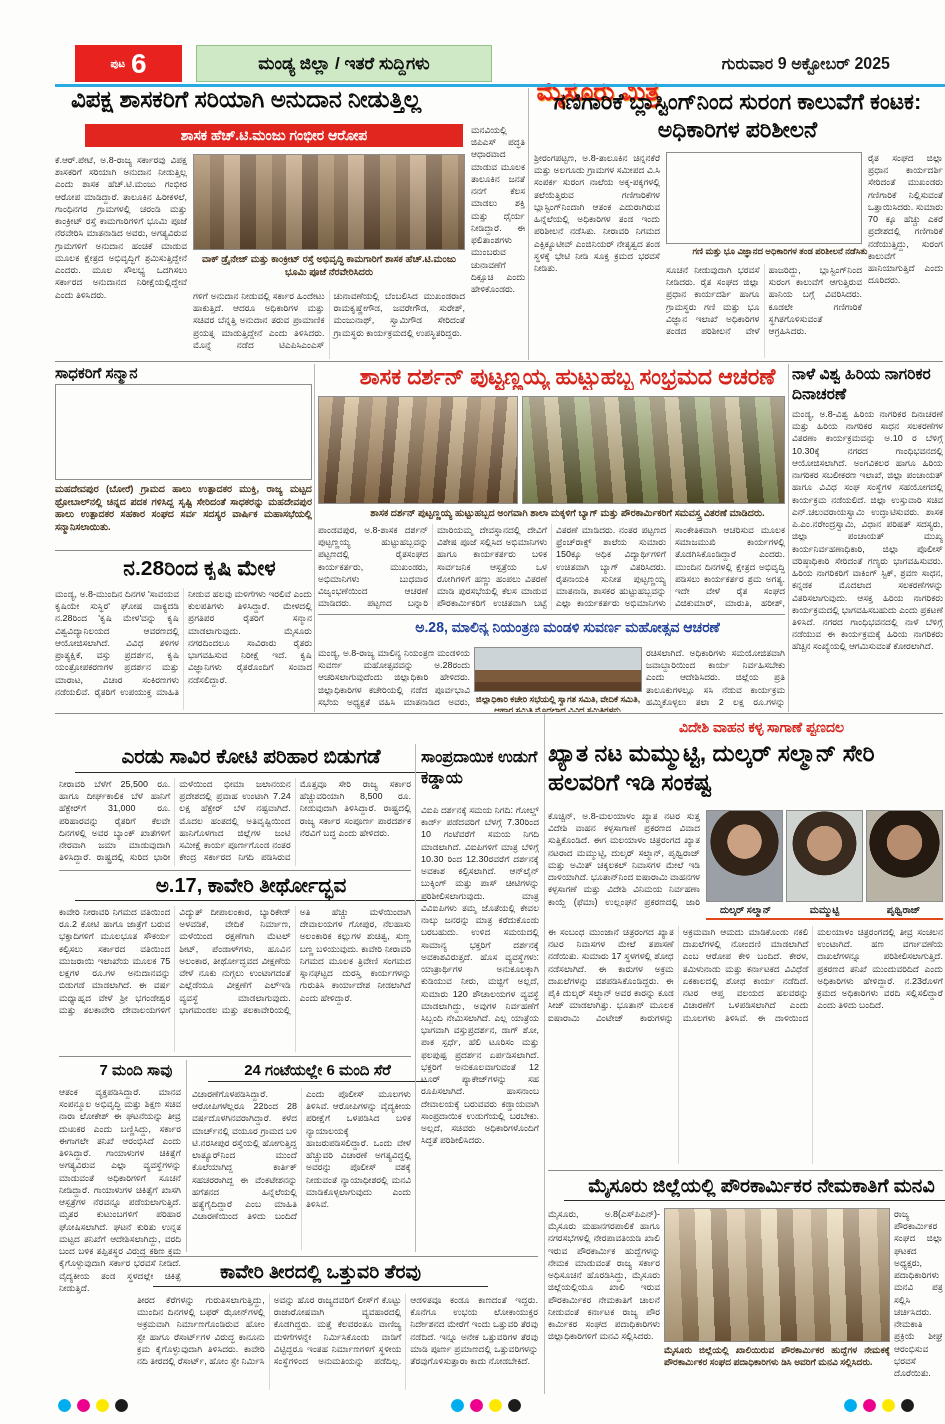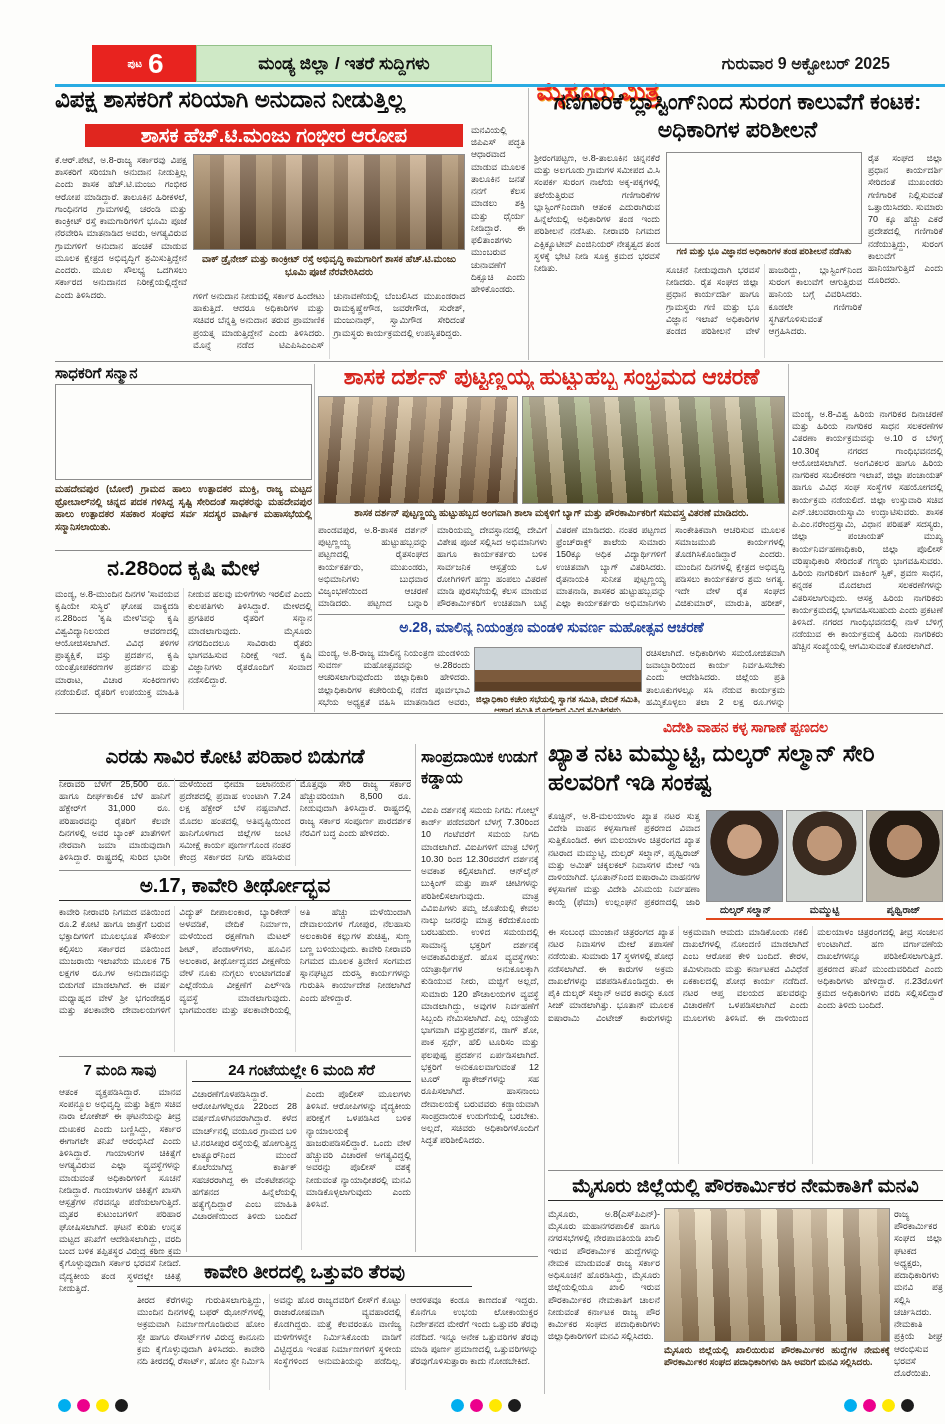--- a/index.html
+++ b/index.html
@@ -5,27 +5,27 @@
   html,body{margin:0;padding:0;background:#dddddd;}
   .page{position:relative;width:945px;height:1424px;background:#fdfdfb;margin:0 auto;
         font-family:"Liberation Sans","DejaVu Sans",sans-serif;overflow:hidden;color:#111;}
   .abs{position:absolute;box-sizing:border-box;}
   
   .bt{font-size:9px;line-height:1.36;text-align:justify;color:#1c1c1c;overflow:hidden;}
   .cols2{column-count:2;column-gap:9px;column-rule:1px solid #d8d8d8;}
   .cols3{column-count:3;column-gap:9px;column-rule:1px solid #d8d8d8;}
   .cols4{column-count:4;column-gap:9px;column-rule:1px solid #d8d8d8;}
   .hd{font-weight:800;color:#0d0d0d;}
-  .nw{white-space:nowrap;overflow:hidden;}
+  .nw{white-space:nowrap;overflow:hidden;margin-left:16px;}
   .ctr{text-align:center;}
   .cap{font-weight:bold;font-size:9.5px;line-height:1.32;color:#46331a;text-align:justify;overflow:hidden;}
   .capc{text-align:center;}
   .red{color:#d6251d;}
   .blue{color:#21409a;}
-  .subbar{background:#e0261f;color:#fff;font-weight:bold;font-size:20px;line-height:23px;text-align:center;overflow:hidden;}
+  .subbar{background:#e0261f;color:#fff;font-weight:bold;font-size:14px;line-height:23px;text-align:center;overflow:hidden;}
   .bluebar{background:#35aede;color:#fff;font-weight:bold;font-size:14px;line-height:23px;text-align:center;overflow:hidden;}
   .uln{border-bottom:1.5px solid #2b2b2b;}
   .hr{height:1px;background:#8a8a8a;}
   .vr{width:1px;background:#b9b9b9;}
   
   .ph{border:1px solid #8d8d8d;overflow:hidden;}
   .ph-crowd{background:linear-gradient(180deg,rgba(255,255,255,.25),rgba(0,0,0,.28)),
             repeating-linear-gradient(90deg,#a98a63 0 16px,#8a6b4a 16px 30px,#c3a480 30px 46px,#74573c 46px 62px);}
   .ph-crowd2{background:linear-gradient(180deg,rgba(250,245,230,.4),rgba(40,25,10,.35)),
             repeating-linear-gradient(95deg,#b08f68 0 14px,#6e5138 14px 26px,#cdb28c 26px 40px,#84674a 40px 54px);}
@@ -54,21 +54,21 @@
   .d-c{background:#00aeef}.d-m{background:#ec008c}.d-y{background:#ffe800}.d-k{background:#1c1c1c}
   .names{display:flex;border-bottom:2px solid #e0481c;}
   .names span{flex:1;text-align:center;font-weight:bold;font-size:9.5px;color:#222;white-space:nowrap;overflow:hidden;}
   .figrow{display:flex;gap:3px;}
 </style>
 </head>
 <body>
 
 <div class="page">
 
-  <div class="abs pgbox" style="left:92px;top:45px;width:107px;height:37px">
+  <div class="abs pgbox" style="left:75px;top:45px;width:107px;height:37px">
     <span class="lbl">ಪುಟ</span>
     <span class="num">6</span>
   </div>
   <div class="abs greenbar" style="left:196px;top:45px;width:296px;height:37px">
     <span>ಮಂಡ್ಯ ಜಿಲ್ಲಾ / ಇತರೆ ಸುದ್ದಿಗಳು</span>
   </div>
   <div class="abs masthead" style="left:498px;top:50px;width:200px">ಮೈಸೂರು ಮಿತ್ರ</div>
   <div class="abs dateline" style="left:690px;top:55px;width:200px">ಗುರುವಾರ 9 ಅಕ್ಟೋಬರ್ 2025</div>
   <div class="abs" style="left:55px;top:84px;width:890px;height:3px;background:#29abe2"></div>
 
@@ -115,29 +115,30 @@
     <div class="abs hd ctr nw blue" style="left:0;top:255px;width:467px;font-size:14px">ಅ.28, ಮಾಲಿನ್ಯ ನಿಯಂತ್ರಣ ಮಂಡಳಿ ಸುವರ್ಣ ಮಹೋತ್ಸವ ಆಚರಣೆ</div>
     <div class="abs bt" style="left:0;top:283px;width:152px;height:64px">ಮಂಡ್ಯ, ಅ.8-ರಾಜ್ಯ ಮಾಲಿನ್ಯ ನಿಯಂತ್ರಣ ಮಂಡಳಿಯ ಸುವರ್ಣ ಮಹೋತ್ಸವವನ್ನು ಅ.28ರಂದು ಆಚರಿಸಲಾಗುವುದೆಂದು ಜಿಲ್ಲಾಧಿಕಾರಿ ಹೇಳಿದರು. ಜಿಲ್ಲಾಧಿಕಾರಿಗಳ ಕಚೇರಿಯಲ್ಲಿ ನಡೆದ ಪೂರ್ವಭಾವಿ ಸಭೆಯ ಅಧ್ಯಕ್ಷತೆ ವಹಿಸಿ ಮಾತನಾಡಿದ ಅವರು, ಕಾರ್ಯಕ್ರಮವನ್ನು ವಿಶ್ವವಿದ್ಯಾನಿಲಯದ ಆವರಣದಲ್ಲಿ ಆಯೋಜಿಸಲಾಗುವುದು. ಉತ್ತಮವಾಗಿ ಮೂಡಿಬರ</div>
     <div class="abs ph ph-meeting" style="left:156px;top:283px;width:168px;height:45px"></div>
     <div class="abs cap capc" style="left:156px;top:330px;width:168px;height:18px;font-size:8.5px">ಜಿಲ್ಲಾಧಿಕಾರಿ ಕಚೇರಿ ಸಭೆಯಲ್ಲಿ ಸ್ವಾಗತ ಸಮಿತಿ, ವೇದಿಕೆ ಸಮಿತಿ, ಆಹಾರ ಸಮಿತಿ ಮೊದಲಾದ ವಿವಿಧ ಸಮಿತಿಗಳನ್ನು ರಚಿಸಲಾಯಿತು.</div>
     <div class="abs bt" style="left:328px;top:283px;width:139px;height:64px">ರಚಿಸಲಾಗಿದೆ. ಅಧಿಕಾರಿಗಳು ಸಮಯೋಜಿತವಾಗಿ ಜವಾಬ್ದಾರಿಯಿಂದ ಕಾರ್ಯ ನಿರ್ವಹಿಸಬೇಕು ಎಂದು ಆದೇಶಿಸಿದರು. ಜಿಲ್ಲೆಯ ಪ್ರತಿ ತಾಲೂಕುಗಳಲ್ಲೂ ಸಸಿ ನೆಡುವ ಕಾರ್ಯಕ್ರಮ ಹಮ್ಮಿಕೊಳ್ಳಲು ತಲಾ 2 ಲಕ್ಷ ರೂ.ಗಳನ್ನು ನೀಡಲಾಗುವುದು. ಇದರಲ್ಲಿ ವಿವಿಧ ಸ್ಪರ್ಧೆಗಳನ್ನು ನಡೆಸಲಾಗು­ವುದು.</div>
   </section>
 
   <div class="abs vr" style="left:788px;top:364px;height:348px"></div>
 
   <section class="abs" style="left:792px;top:364px;width:151px;height:348px">
+    <div class="abs hd" style="left:0;top:0;width:151px;height:40px;font-size:15.5px;line-height:1.3;overflow:hidden">ನಾಳೆ ವಿಶ್ವ ಹಿರಿಯ ನಾಗರಿಕರ ದಿನಾಚರಣೆ</div>
     <div class="abs bt" style="left:0;top:44px;width:151px;height:302px">ಮಂಡ್ಯ, ಅ.8-ವಿಶ್ವ ಹಿರಿಯ ನಾಗರಿಕರ ದಿನಾಚರಣೆ ಮತ್ತು ಹಿರಿಯ ನಾಗರಿಕರ ಸಾಧನ ಸಲಕರಣೆಗಳ ವಿತರಣಾ ಕಾರ್ಯಕ್ರಮವನ್ನು ಅ.10 ರ ಬೆಳಿಗ್ಗೆ 10.30ಕ್ಕೆ ನಗರದ ಗಾಂಧಿಭವನದಲ್ಲಿ ಆಯೋಜಿಸಲಾಗಿದೆ. ಅಂಗವಿಕಲರ ಹಾಗೂ ಹಿರಿಯ ನಾಗರಿಕರ ಸಬಲೀಕರಣ ಇಲಾಖೆ, ಜಿಲ್ಲಾ ಪಂಚಾಯತ್ ಹಾಗೂ ವಿವಿಧ ಸಂಘ ಸಂಸ್ಥೆಗಳ ಸಹಯೋಗದಲ್ಲಿ ಕಾರ್ಯಕ್ರಮ ನಡೆಯಲಿದೆ. ಜಿಲ್ಲಾ ಉಸ್ತುವಾರಿ ಸಚಿವ ಎನ್.ಚಲುವರಾಯಸ್ವಾಮಿ ಉದ್ಘಾಟಿಸುವರು. ಶಾಸಕ ಪಿ.ಎಂ.ನರೇಂದ್ರಸ್ವಾಮಿ, ವಿಧಾನ ಪರಿಷತ್ ಸದಸ್ಯರು, ಜಿಲ್ಲಾ ಪಂಚಾಯತ್ ಮುಖ್ಯ ಕಾರ್ಯನಿರ್ವಹಣಾಧಿಕಾರಿ, ಜಿಲ್ಲಾ ಪೊಲೀಸ್ ವರಿಷ್ಠಾಧಿಕಾರಿ ಸೇರಿದಂತೆ ಗಣ್ಯರು ಭಾಗವಹಿಸುವರು. ಹಿರಿಯ ನಾಗರಿಕರಿಗೆ ವಾಕಿಂಗ್ ಸ್ಟಿಕ್, ಶ್ರವಣ ಸಾಧನ, ಕನ್ನಡಕ ಮೊದಲಾದ ಸಲಕರಣೆಗಳನ್ನು ವಿತರಿಸಲಾಗುವುದು. ಆಸಕ್ತ ಹಿರಿಯ ನಾಗರಿಕರು ಕಾರ್ಯಕ್ರಮದಲ್ಲಿ ಭಾಗವಹಿಸಬಹುದು ಎಂದು ಪ್ರಕಟಣೆ ತಿಳಿಸಿದೆ. ನಗರದ ಗಾಂಧಿಭವನದಲ್ಲಿ ನಾಳೆ ಬೆಳಿಗ್ಗೆ ನಡೆಯುವ ಈ ಕಾರ್ಯಕ್ರಮಕ್ಕೆ ಹಿರಿಯ ನಾಗರಿಕರು ಹೆಚ್ಚಿನ ಸಂಖ್ಯೆಯಲ್ಲಿ ಆಗಮಿಸುವಂತೆ ಕೋರಲಾಗಿದೆ.</div>
   </section>
 
   <div class="abs hr" style="left:55px;top:713px;width:888px"></div>
   <div class="abs vr" style="left:544px;top:714px;height:680px"></div>
 
   <section class="abs" style="left:55px;top:714px;width:487px;height:684px">
 
-    <div class="abs hd ctr nw uln" style="left:4px;top:31px;width:352px;font-size:20px;padding-bottom:12px">ಎರಡು ಸಾವಿರ ಕೋಟಿ ಪರಿಹಾರ ಬಿಡುಗಡೆ</div>
+    <div class="abs hd ctr nw uln" style="left:4px;top:31px;width:352px;font-size:20px;padding-bottom:4px">ಎರಡು ಸಾವಿರ ಕೋಟಿ ಪರಿಹಾರ ಬಿಡುಗಡೆ</div>
     <div class="abs bt cols3" style="left:4px;top:64px;width:352px;height:88px">ನೀರಾವರಿ ಬೆಳೆಗೆ 25,500 ರೂ. ಹಾಗೂ ದೀರ್ಘಕಾಲಿಕ ಬೆಳೆ ಹಾನಿಗೆ ಹೆಕ್ಟೇರ್‌ಗೆ 31,000 ರೂ. ಪರಿಹಾರವನ್ನು ರೈತರಿಗೆ ಕೆಲವೇ ದಿನಗಳಲ್ಲಿ ಅವರ ಬ್ಯಾಂಕ್ ಖಾತೆಗಳಿಗೆ ನೇರವಾಗಿ ಜಮಾ ಮಾಡುವುದಾಗಿ ತಿಳಿಸಿದ್ದಾರೆ. ರಾಷ್ಟ್ರದಲ್ಲಿ ಸುರಿದ ಭಾರೀ ಮಳೆಯಿಂದ ಭೀಮಾ ಜಲಾನಯನ ಪ್ರದೇಶದಲ್ಲಿ ಪ್ರವಾಹ ಉಂಟಾಗಿ 7.24 ಲಕ್ಷ ಹೆಕ್ಟೇರ್ ಬೆಳೆ ನಷ್ಟವಾಗಿದೆ. ಮೊದಲ ಹಂತದಲ್ಲಿ ಅತಿವೃಷ್ಟಿಯಿಂದ ಹಾನಿಗೊಳಗಾದ ಜಿಲ್ಲೆಗಳ ಜಂಟಿ ಸಮೀಕ್ಷೆ ಕಾರ್ಯ ಪೂರ್ಣಗೊಂಡ ನಂತರ ಕೇಂದ್ರ ಸರ್ಕಾರದ ನಿಗದಿ ಪಡಿಸಿರುವ ಮೊತ್ತವೂ ಸೇರಿ ರಾಜ್ಯ ಸರ್ಕಾರ ಹೆಚ್ಚುವರಿಯಾಗಿ 8,500 ರೂ. ನೀಡುವುದಾಗಿ ತಿಳಿಸಿದ್ದಾರೆ. ರಾಷ್ಟ್ರದಲ್ಲಿ ರಾಜ್ಯ ಸರ್ಕಾರ ಸಂಪೂರ್ಣ ಪಾರದರ್ಶಕ ನೆರವಿಗೆ ಬದ್ಧ ಎಂದು ಹೇಳಿದರು.</div>
 
     <div class="abs hr" style="left:4px;top:156px;width:352px"></div>
     <div class="abs hd ctr nw uln" style="left:4px;top:160px;width:352px;font-size:20px;padding-bottom:3px">ಅ.17, ಕಾವೇರಿ ತೀರ್ಥೋದ್ಭವ</div>
     <div class="abs bt cols3" style="left:4px;top:192px;width:352px;height:146px">ಕಾವೇರಿ ನೀರಾವರಿ ನಿಗಮದ ವತಿಯಿಂದ ರೂ.2 ಕೋಟಿ ಹಾಗೂ ಜಾತ್ರೆಗೆ ಬರುವ ಭಕ್ತಾದಿಗಳಿಗೆ ಮೂಲಭೂತ ಸೌಕರ್ಯ ಕಲ್ಪಿಸಲು ಸರ್ಕಾರದ ವತಿಯಿಂದ ಮುಜರಾಯಿ ಇಲಾಖೆಯ ಮೂಲಕ 75 ಲಕ್ಷಗಳ ರೂ.ಗಳ ಅನುದಾನವನ್ನು ಬಿಡುಗಡೆ ಮಾಡಲಾಗಿದೆ. ಈ ವರ್ಷ ಮಧ್ಯಾಹ್ನದ ವೇಳೆ ಶ್ರೀ ಭಗಂಡೇಶ್ವರ ಮತ್ತು ತಲಕಾವೇರಿ ದೇವಾಲಯಗಳಿಗೆ ವಿದ್ಯುತ್ ದೀಪಾಲಂಕಾರ, ಬ್ಯಾರಿಕೇಡ್ ಅಳವಡಿಕೆ, ವೇದಿಕೆ ನಿರ್ಮಾಣ, ಮಳೆಯಿಂದ ರಕ್ಷಣೆಗಾಗಿ ಮೆಟಲ್ ಶೀಟ್, ಪೆಂಡಾಳ್‌ಗಳು, ಹೂವಿನ ಅಲಂಕಾರ, ತೀರ್ಥೋದ್ಭವದ ವೀಕ್ಷಣೆಯ ವೇಳೆ ನೂಕು ನುಗ್ಗಲು ಉಂಟಾಗದಂತೆ ಎಲ್ಲೆಡೆಯೂ ವೀಕ್ಷಣೆಗೆ ಎಲ್‌ಇಡಿ ವ್ಯವಸ್ಥೆ ಮಾಡಲಾಗುವುದು. ಭಾಗಮಂಡಲ ಮತ್ತು ತಲಕಾವೇರಿಯಲ್ಲಿ ಅತಿ ಹೆಚ್ಚು ಮಳೆಯಿಂದಾಗಿ ದೇವಾಲಯಗಳ ಗೋಪುರ, ನೆಲಹಾಸು ಅಲಂಕಾರಿಕ ಕಲ್ಲುಗಳ ಶುಚಿತ್ವ, ಸುಣ್ಣ ಬಣ್ಣ ಬಳಿಯುವುದು. ಕಾವೇರಿ ನೀರಾವರಿ ನಿಗಮದ ಮೂಲಕ ತ್ರಿವೇಣಿ ಸಂಗಮದ ಸ್ನಾನಘಟ್ಟದ ದುರಸ್ತಿ ಕಾರ್ಯಗಳನ್ನು ಗುರುತಿಸಿ ಕಾರ್ಯಾದೇಶ ನೀಡಲಾಗಿದೆ ಎಂದು ಹೇಳಿದ್ದಾರೆ.</div>
 
     <div class="abs hr" style="left:4px;top:342px;width:352px"></div>
     <div class="abs hd ctr nw" style="left:4px;top:347px;width:122px;font-size:15px">7 ಮಂದಿ ಸಾವು</div>
     <div class="abs bt" style="left:4px;top:372px;width:122px;height:302px">ಆತಂಕ ವ್ಯಕ್ತಪಡಿಸಿದ್ದಾರೆ. ಮಾನವ ಸಂಪನ್ಮೂಲ ಅಭಿವೃದ್ಧಿ ಮತ್ತು ಶಿಕ್ಷಣ ಸಚಿವ ನಾರಾ ಲೋಕೇಶ್ ಈ ಘಟನೆಯನ್ನು ತೀವ್ರ ದುಃಖಕರ ಎಂದು ಬಣ್ಣಿಸಿದ್ದು, ಸರ್ಕಾರ ಈಗಾಗಲೇ ತನಿಖೆ ಆರಂಭಿಸಿದೆ ಎಂದು ತಿಳಿಸಿದ್ದಾರೆ. ಗಾಯಾಳುಗಳ ಚಿಕಿತ್ಸೆಗೆ ಅಗತ್ಯವಿರುವ ಎಲ್ಲಾ ವ್ಯವಸ್ಥೆಗಳನ್ನು ಮಾಡುವಂತೆ ಅಧಿಕಾರಿಗಳಿಗೆ ಸೂಚನೆ ನೀಡಿದ್ದಾರೆ. ಗಾಯಾಳುಗಳ ಚಿಕಿತ್ಸೆಗೆ ಖಾಸಗಿ ಆಸ್ಪತ್ರೆಗಳ ನೆರವನ್ನೂ ಪಡೆಯಲಾಗುತ್ತಿದೆ. ಮೃತರ ಕುಟುಂಬಗಳಿಗೆ ಪರಿಹಾರ ಘೋಷಿಸಲಾಗಿದೆ. ಘಟನೆ ಕುರಿತು ಉನ್ನತ ಮಟ್ಟದ ತನಿಖೆಗೆ ಆದೇಶಿಸಲಾಗಿದ್ದು, ವರದಿ ಬಂದ ಬಳಿಕ ತಪ್ಪಿತಸ್ಥರ ವಿರುದ್ಧ ಕಠಿಣ ಕ್ರಮ ಕೈಗೊಳ್ಳುವುದಾಗಿ ಸರ್ಕಾರ ಭರವಸೆ ನೀಡಿದೆ. ವೈದ್ಯಕೀಯ ತಂಡ ಸ್ಥಳದಲ್ಲೇ ಚಿಕಿತ್ಸೆ ನೀಡುತ್ತಿದೆ.</div>
 

